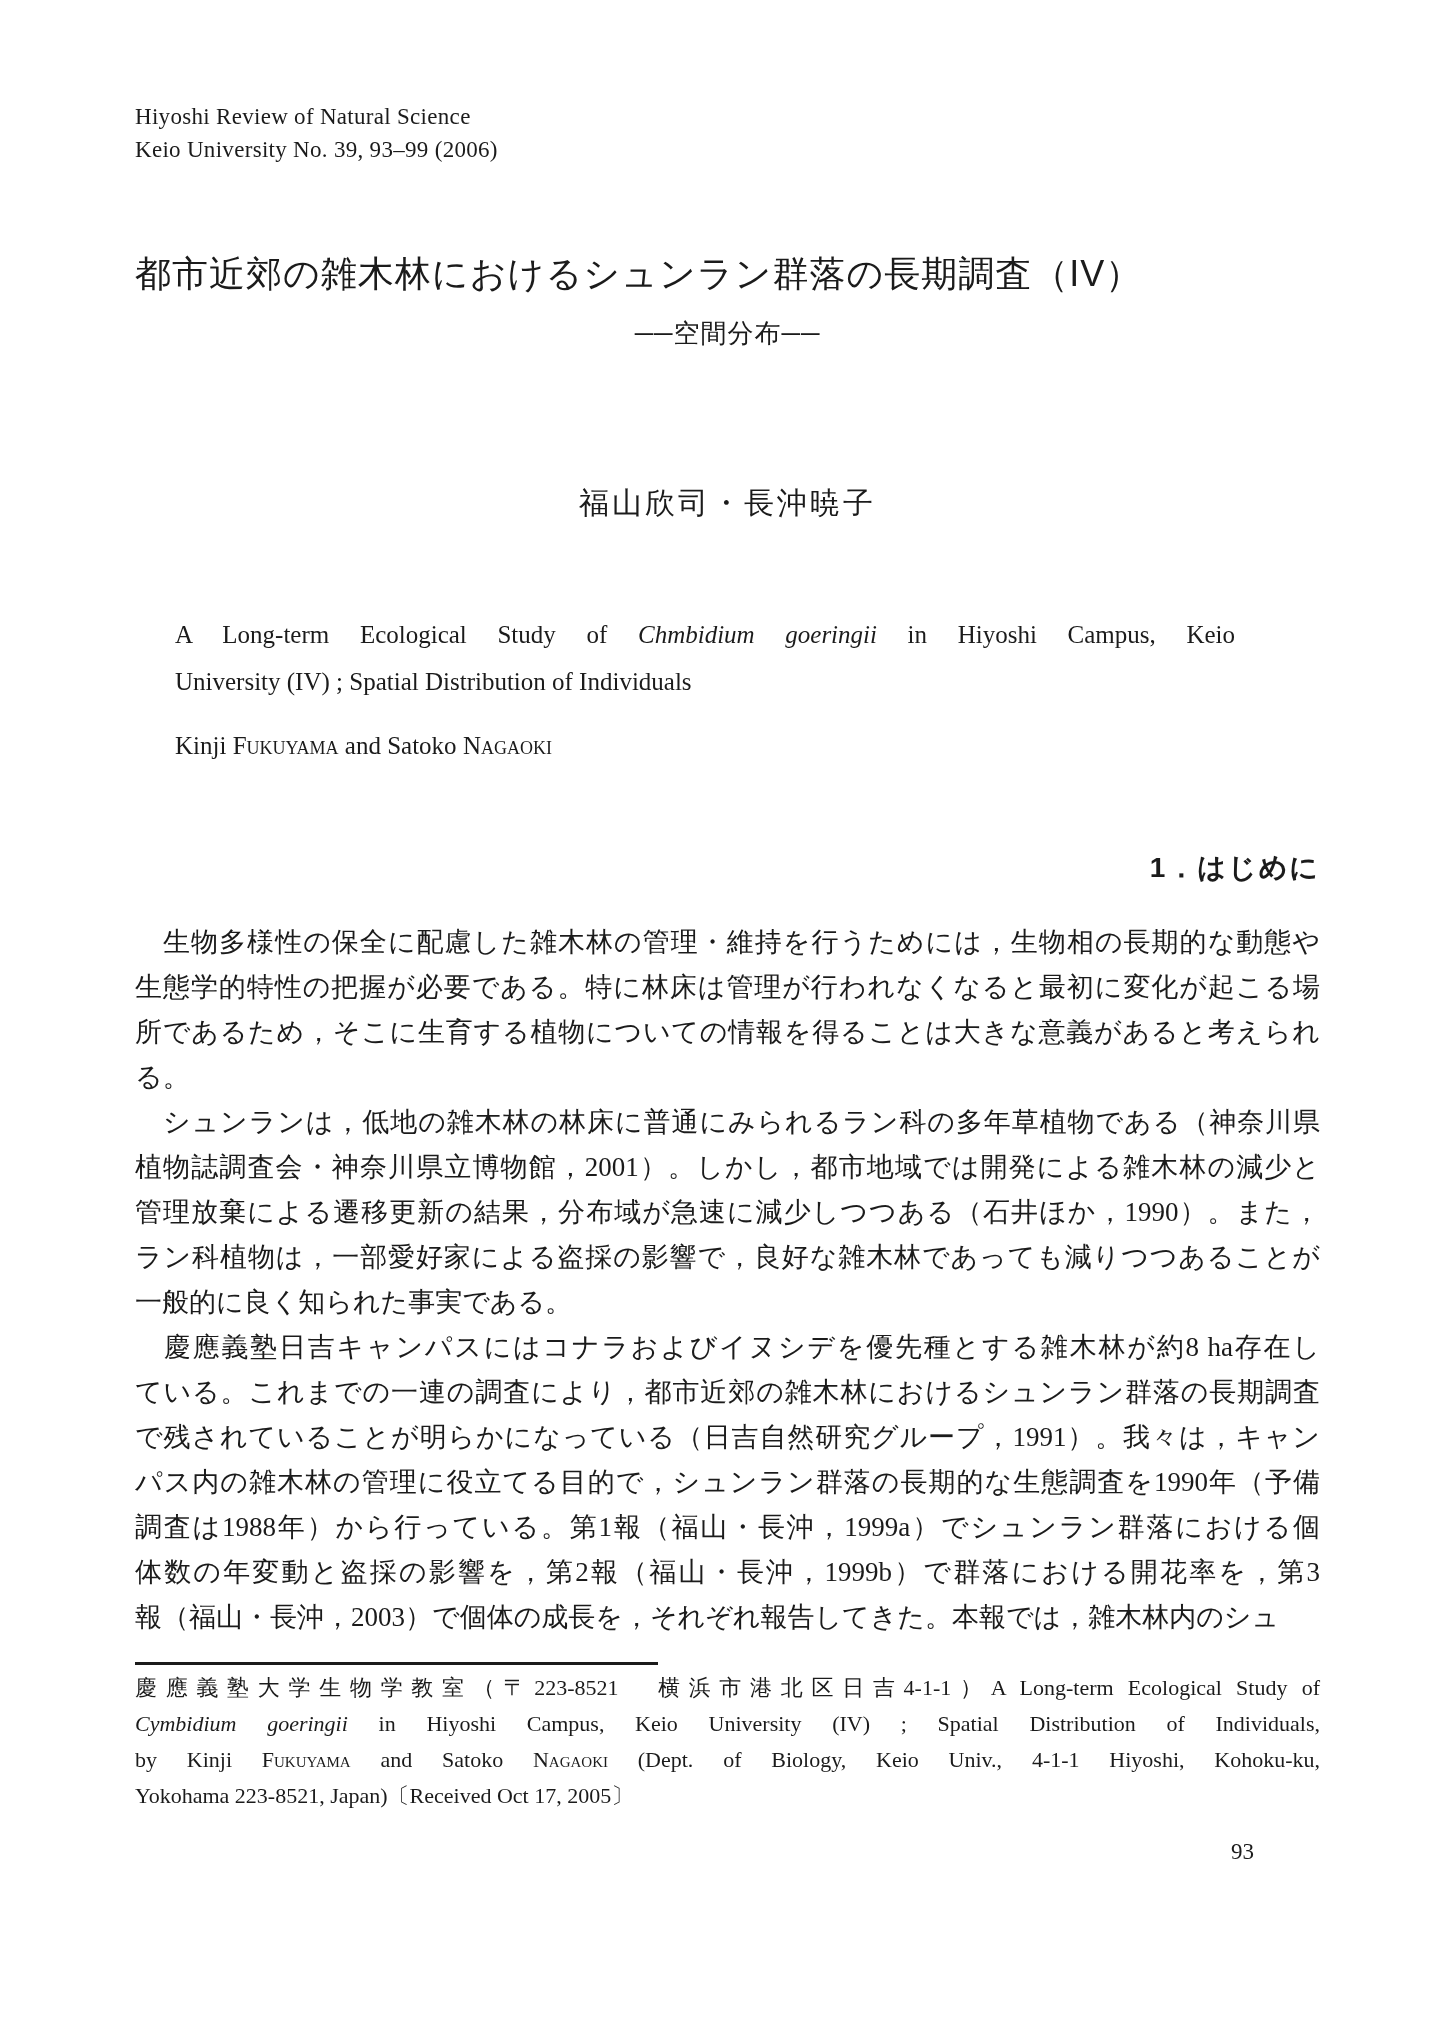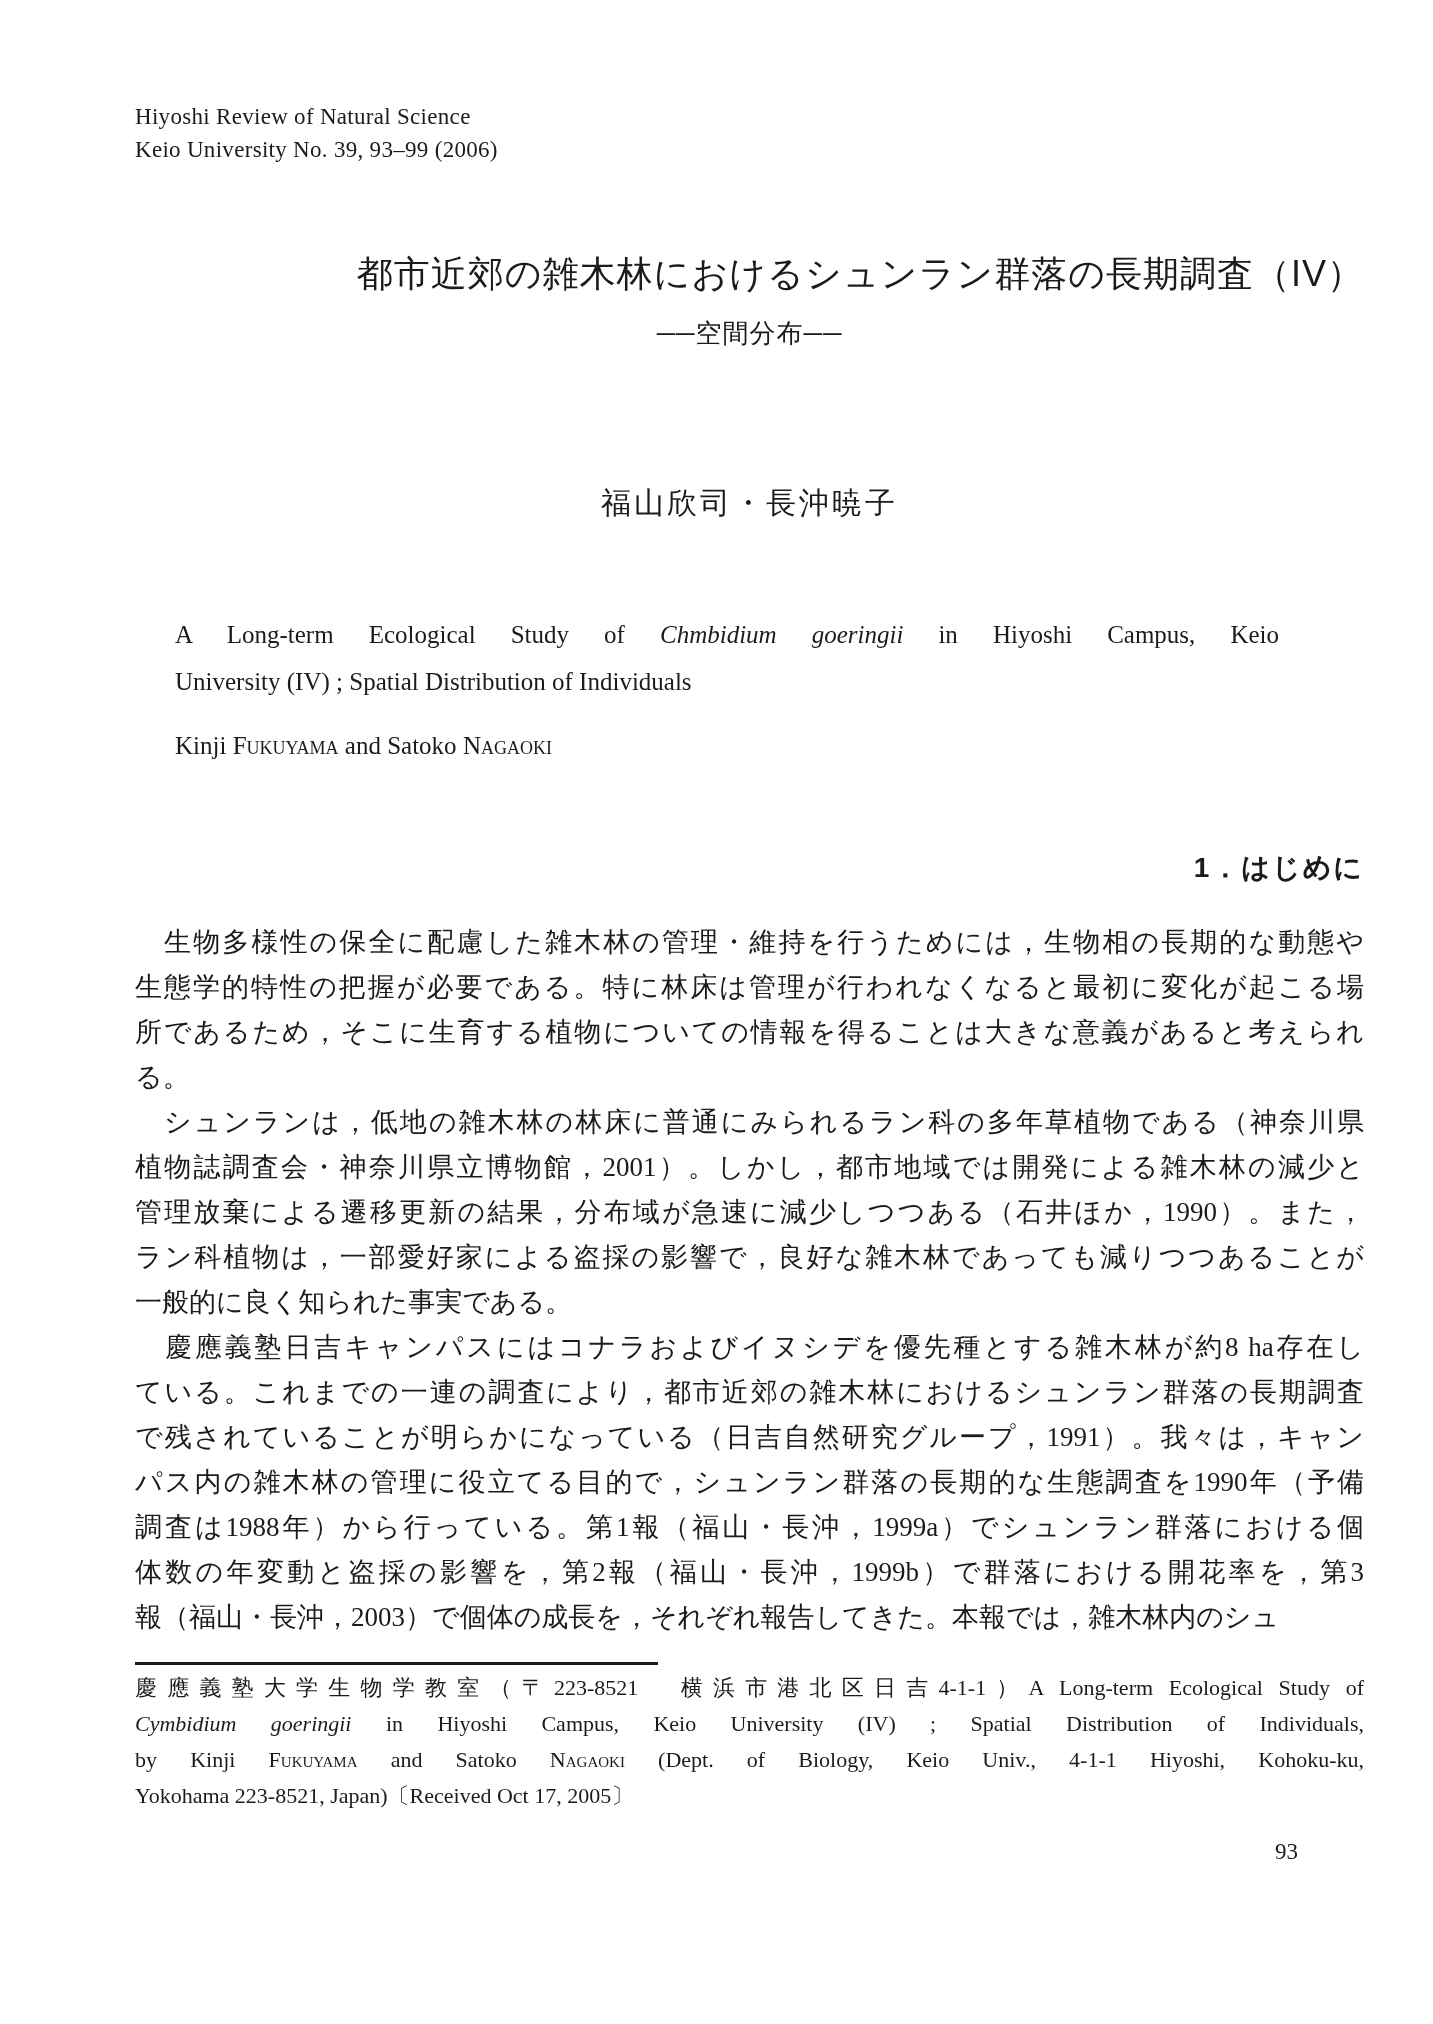--- a/index.html
+++ b/index.html
@@ -6,32 +6,32 @@
   .page {
     position: relative;
     width: 1433px;
     height: 2024px;
     margin: 0 auto;
     background: #ffffff;
     color: #1b1b1b;
     font-family: "Liberation Serif", "DejaVu Serif", serif;
     overflow: hidden;
   }
-  .content { padding: 0 69px 0 135px; }
+  .content { padding: 0 113px 0 135px; }
 
   .journal {
     margin-top: 100px;
     font-size: 23px;
     line-height: 33px;
     letter-spacing: 0.3px;
   }
 
   .title-ja {
     margin-top: 83px;
-    text-align: right;
+    text-align: left;
     font-family: "Liberation Sans", "DejaVu Sans", sans-serif;
     font-size: 36px;
     line-height: 50px;
     font-weight: 500;
     letter-spacing: 1px;
   }
 
   .subtitle-ja {
     margin-top: 16px;
     text-align: center;

